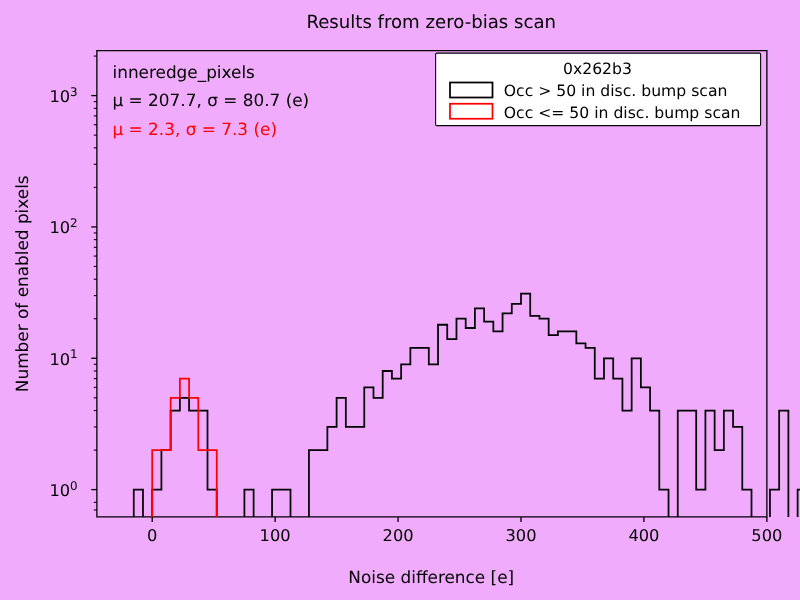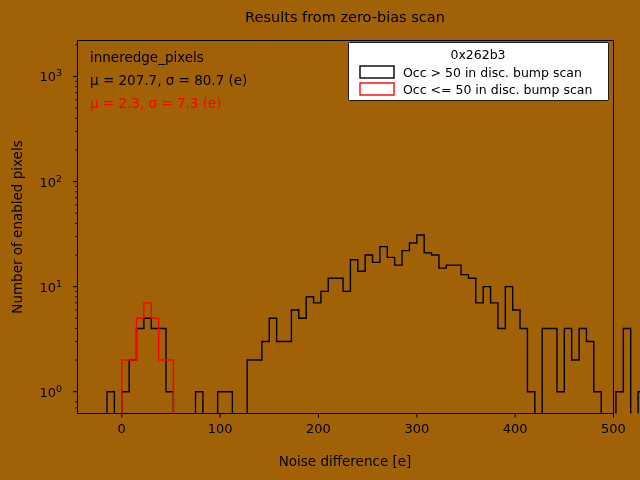--- a/index.html
+++ b/index.html
@@ -10,21 +10,21 @@
   body {
     width: 640px;
     height: 480px;
     font-family: "DejaVu Sans", sans-serif;
     overflow: hidden;
   }
   #figure {
     position: relative;
     width: 640px;
     height: 480px;
-    background: #a16207;
+    background: #f0abfc;
   }
   svg.plot-svg {
     position: absolute;
     left: 0;
     top: 0;
     width: 640px;
     height: 480px;
   }
   text {
     fill: #000000;

